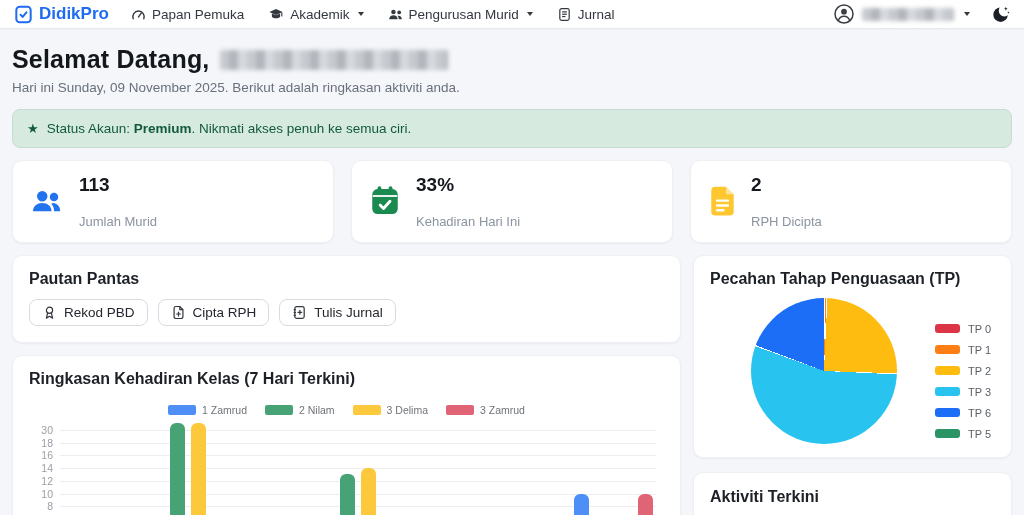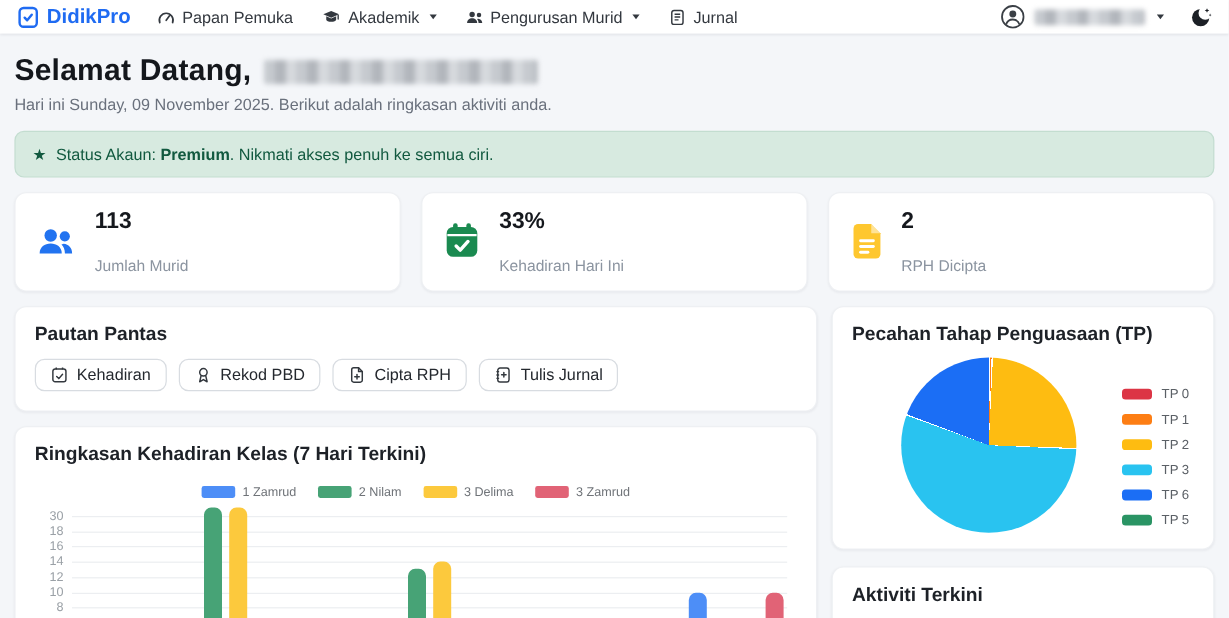--- a/index.html
+++ b/index.html
@@ -215,31 +215,20 @@
       </div>
     </div>
   </div>
 
   <div class="cols">
 
     <div class="col-left">
       <div class="card quick-card">
         <div class="card-title">Pautan Pantas</div>
         <div class="ql-row">
-          <button class="ql-btn">
-            <span>
-              <svg width="15" height="15" viewBox="0 0 16 16" fill="none" stroke="#33383e" stroke-width="1.3">
-                  <rect x="2.2" y="2.6" width="11.6" height="11.4" rx="2"></rect>
-                  <line x1="5.2" y1="1.3" x2="5.2" y2="3.2"></line>
-                  <line x1="10.8" y1="1.3" x2="10.8" y2="3.2"></line>
-                  <path d="M5.6 9.3l1.9 1.9 3.3-3.9" stroke-linecap="round" stroke-linejoin="round"></path>
-                </svg>
-            </span>
-            <span>Kehadiran</span>
-          </button>
           <button class="ql-btn">
             <span>
               <svg width="15" height="15" viewBox="0 0 16 16" fill="none" stroke="#33383e" stroke-width="1.3">
                   <circle cx="8" cy="5.6" r="3.3"></circle>
                   <path d="M6 8.4L4.7 14l3.3-1.9L11.3 14 10 8.4" stroke-linejoin="round"></path>
                 </svg>
             </span>
             <span>Rekod PBD</span>
           </button>
           <button class="ql-btn">

